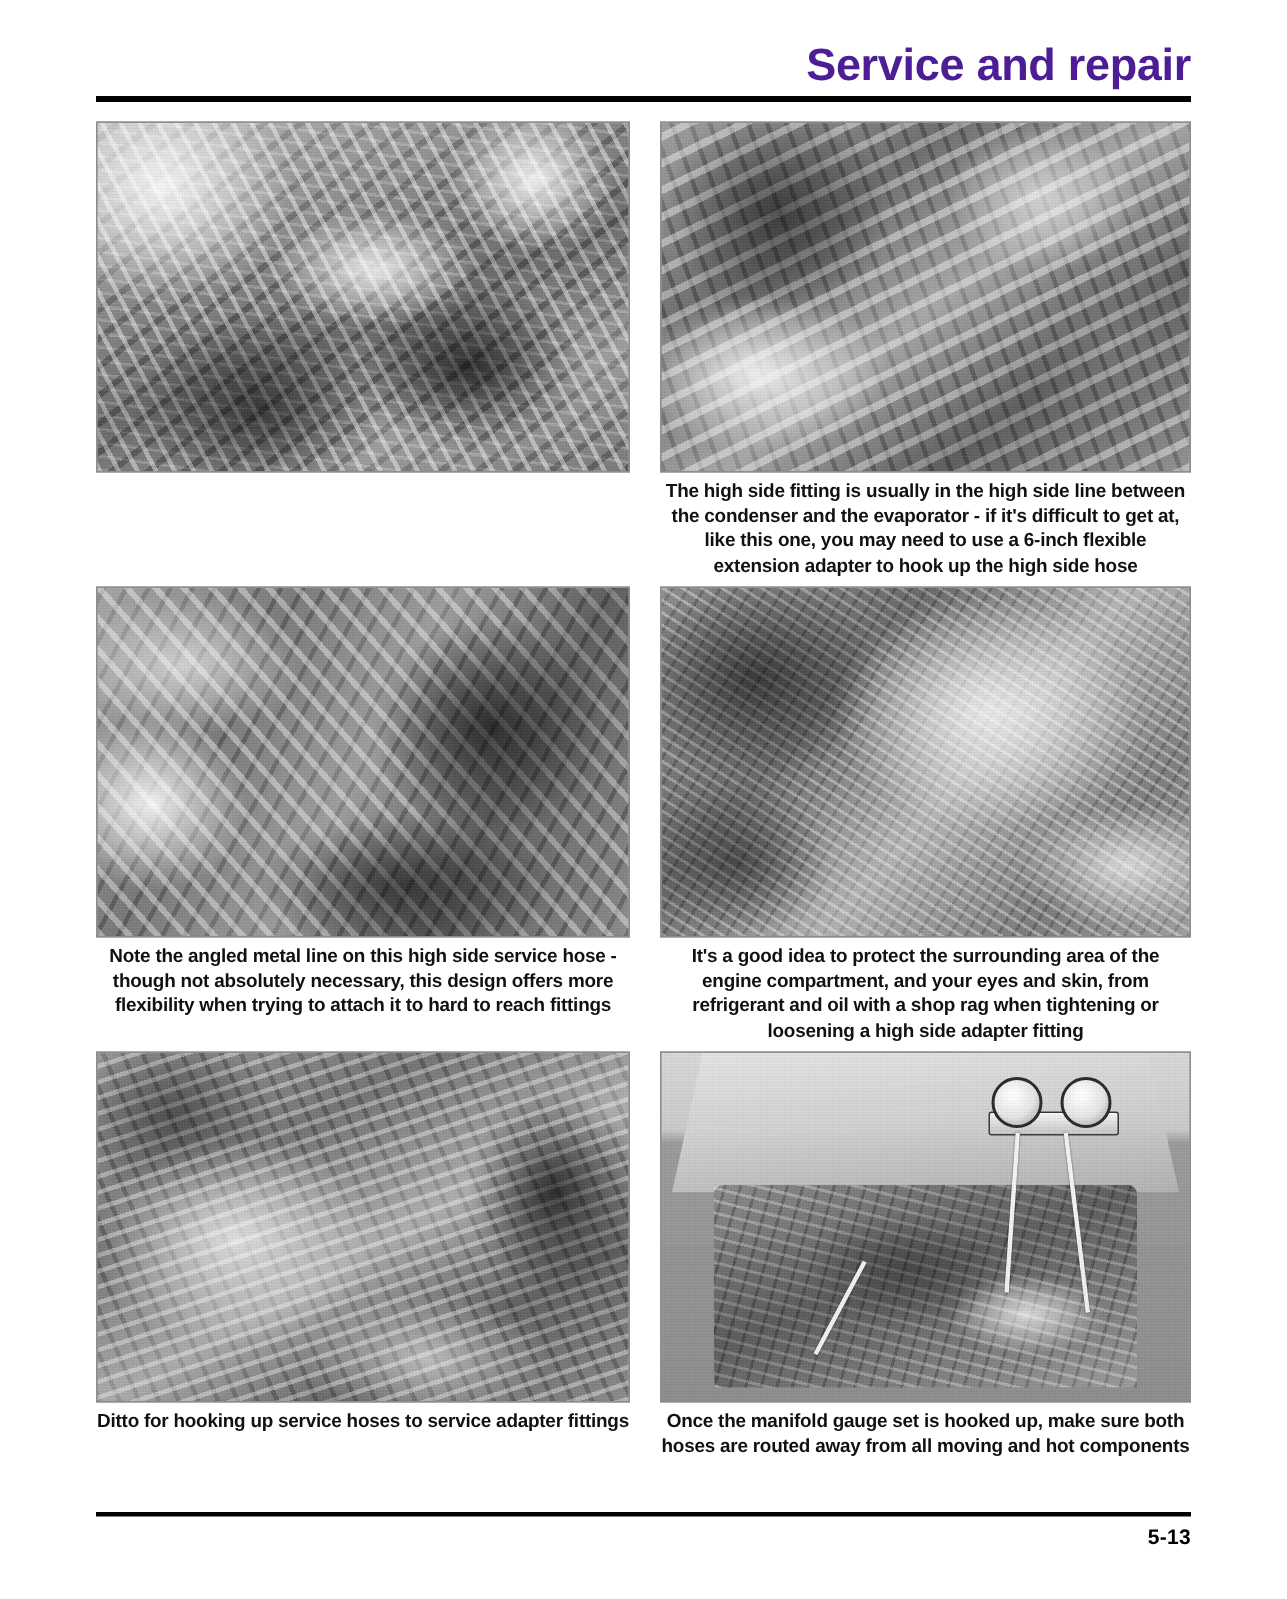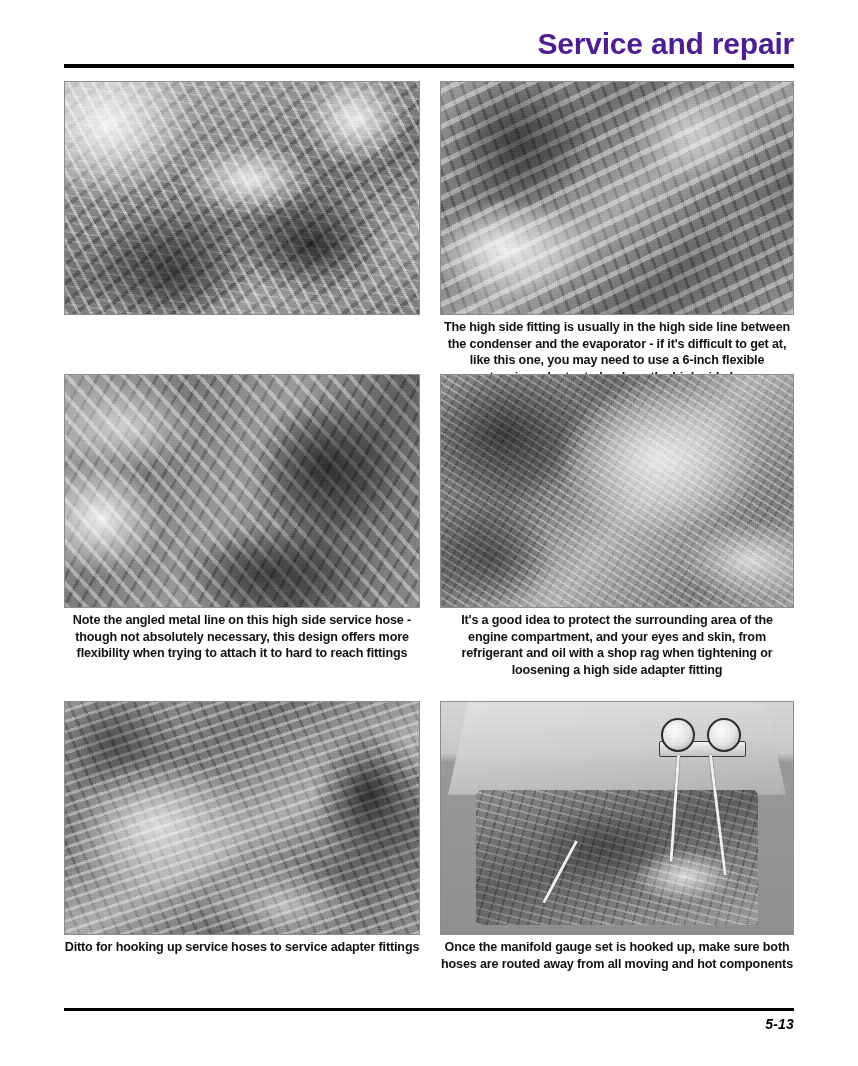--- a/index.html
+++ b/index.html
@@ -85,41 +85,40 @@
     line-height: 16.6px;
     color: #111111;
     text-align: center;
     letter-spacing: -0.15px;
   }
 
   
   .col-left  { left: 64px;  width: 356px; }
   .col-right { left: 440px; width: 354px; }
   .row-1 { top: 81px;  height: 300px; }
-  .row-2 { top: 374px; height: 300px; }
+  .row-2 { top: 391px; height: 300px; }
   .row-3 { top: 701px; height: 300px; }
 
   
   .footer-rule {
     position: absolute;
     left: 64px;
     top: 1008px;
     width: 730px;
     height: 3px;
     background: #000000;
   }
   .footer-page {
     position: absolute;
     right: 64px;
     top: 1016px;
     font-size: 14px;
     font-weight: bold;
     color: #000000;
     letter-spacing: 0.2px;
-    font-style: italic;
   }
 
   
   .photo-canvas {
     position: absolute;
     inset: 0;
     filter: grayscale(100%) contrast(104%);
   }
 
   

